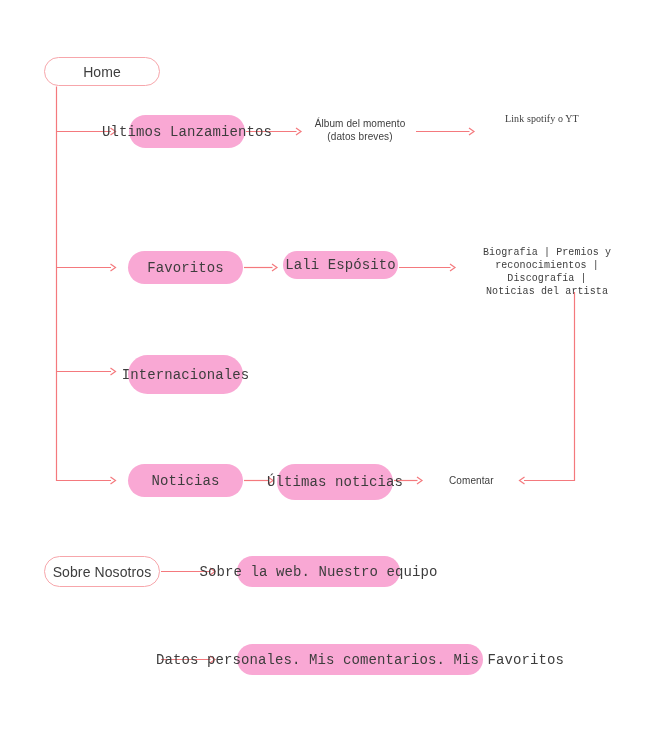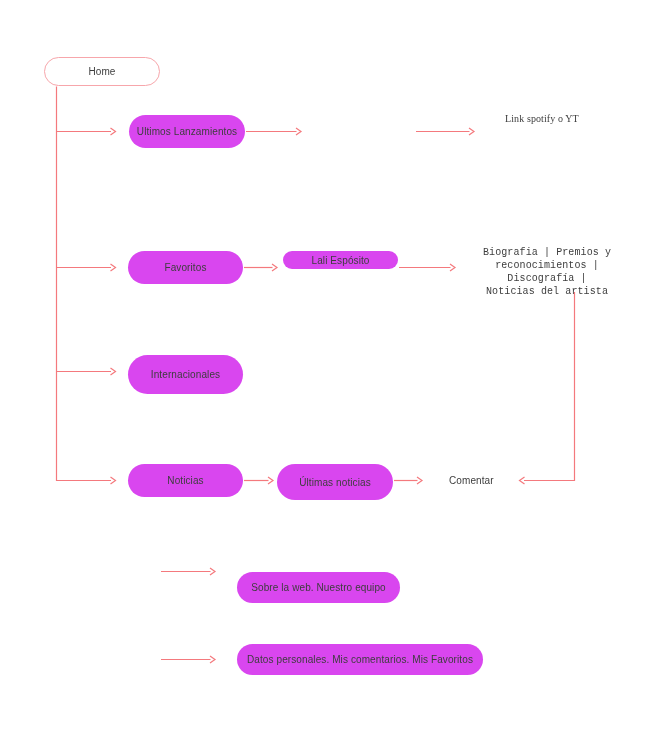--- a/index.html
+++ b/index.html
@@ -25,30 +25,31 @@
   .connectors path {
     stroke: #f4797d;
     stroke-width: 1.2;
     fill: none;
   }
   .node {
     position: absolute;
     display: flex;
     align-items: center;
     justify-content: center;
-    font-size: 10px;
+    font-size: 14px;
     color: #3d3d3d;
     text-align: center;
     letter-spacing: 0.1px;
     box-sizing: border-box;
     border-radius: 999px;
     white-space: nowrap;
   }
   .node.pink {
-    background: #d946ef;
+    background: #f9a8d4;
+    font-family: Liberation Mono, monospace;
   }
   .node.white {
     background: #ffffff;
     border: 1px solid #f7a6ab;
   }
   .label {
     position: absolute;
     font-size: 10px;
     color: #3d3d3d;
     letter-spacing: 0.1px;
@@ -115,38 +116,41 @@
       <path d="M210 568 L215 571.5 L210 575"></path>
     </g>
     <g>
       <path d="M161 659.5 H210.5"></path>
       <path d="M210 656 L215 659.5 L210 663"></path>
     </g>
   </svg>
 
   <div class="node white" style="left:44px; top:57px; width:116px; height:29px;">Home</div>
 
+  <div class="node white" style="left:44px; top:556px; width:116px; height:31px;">Sobre Nosotros</div>
 
 
   <div class="node pink" style="left:129px; top:115px; width:116px; height:33px;">Ultimos Lanzamientos</div>
 
   <div class="node pink" style="left:128px; top:251px; width:115px; height:33px;">Favoritos</div>
 
-  <div class="node pink" style="left:283px; top:251px; width:115px; height:18px;">Lali Espósito</div>
+  <div class="node pink" style="left:283px; top:251px; width:115px; height:28px;">Lali Espósito</div>
 
   <div class="node pink" style="left:128px; top:355px; width:115px; height:39px;">Internacionales</div>
 
   <div class="node pink" style="left:128px; top:464px; width:115px; height:33px;text-align:right;">Noticias</div>
 
   <div class="node pink" style="left:277px; top:464px; width:116px; height:36px;">Últimas noticias</div>
 
-  <div class="node pink" style="left:237px; top:556px; width:163px; height:31px;margin-top:16px;">Sobre la web. Nuestro equipo</div>
+  <div class="node pink" style="left:237px; top:556px; width:163px; height:31px;">Sobre la web. Nuestro equipo</div>
 
   <div class="node pink" style="left:237px; top:644px; width:246px; height:31px;">Datos personales. Mis comentarios. Mis Favoritos</div>
 
+  <div class="label center" style="left:297px; top:117px; width:126px;">Álbum del momento
+(datos breves)</div>
 
   <div class="label" style="left:505px; top:112px;font-family:Liberation Serif, serif;">Link spotify o YT</div>
 
   <div class="label center" style="left:461px; top:246px; width:172px;font-family:Liberation Mono, monospace;">Biografia | Premios y
 reconocimientos | Discografía |
 Noticias del artista</div>
 
   <div class="label" style="left:449px; top:474px;text-align:center;">Comentar</div>
 
 </div>

